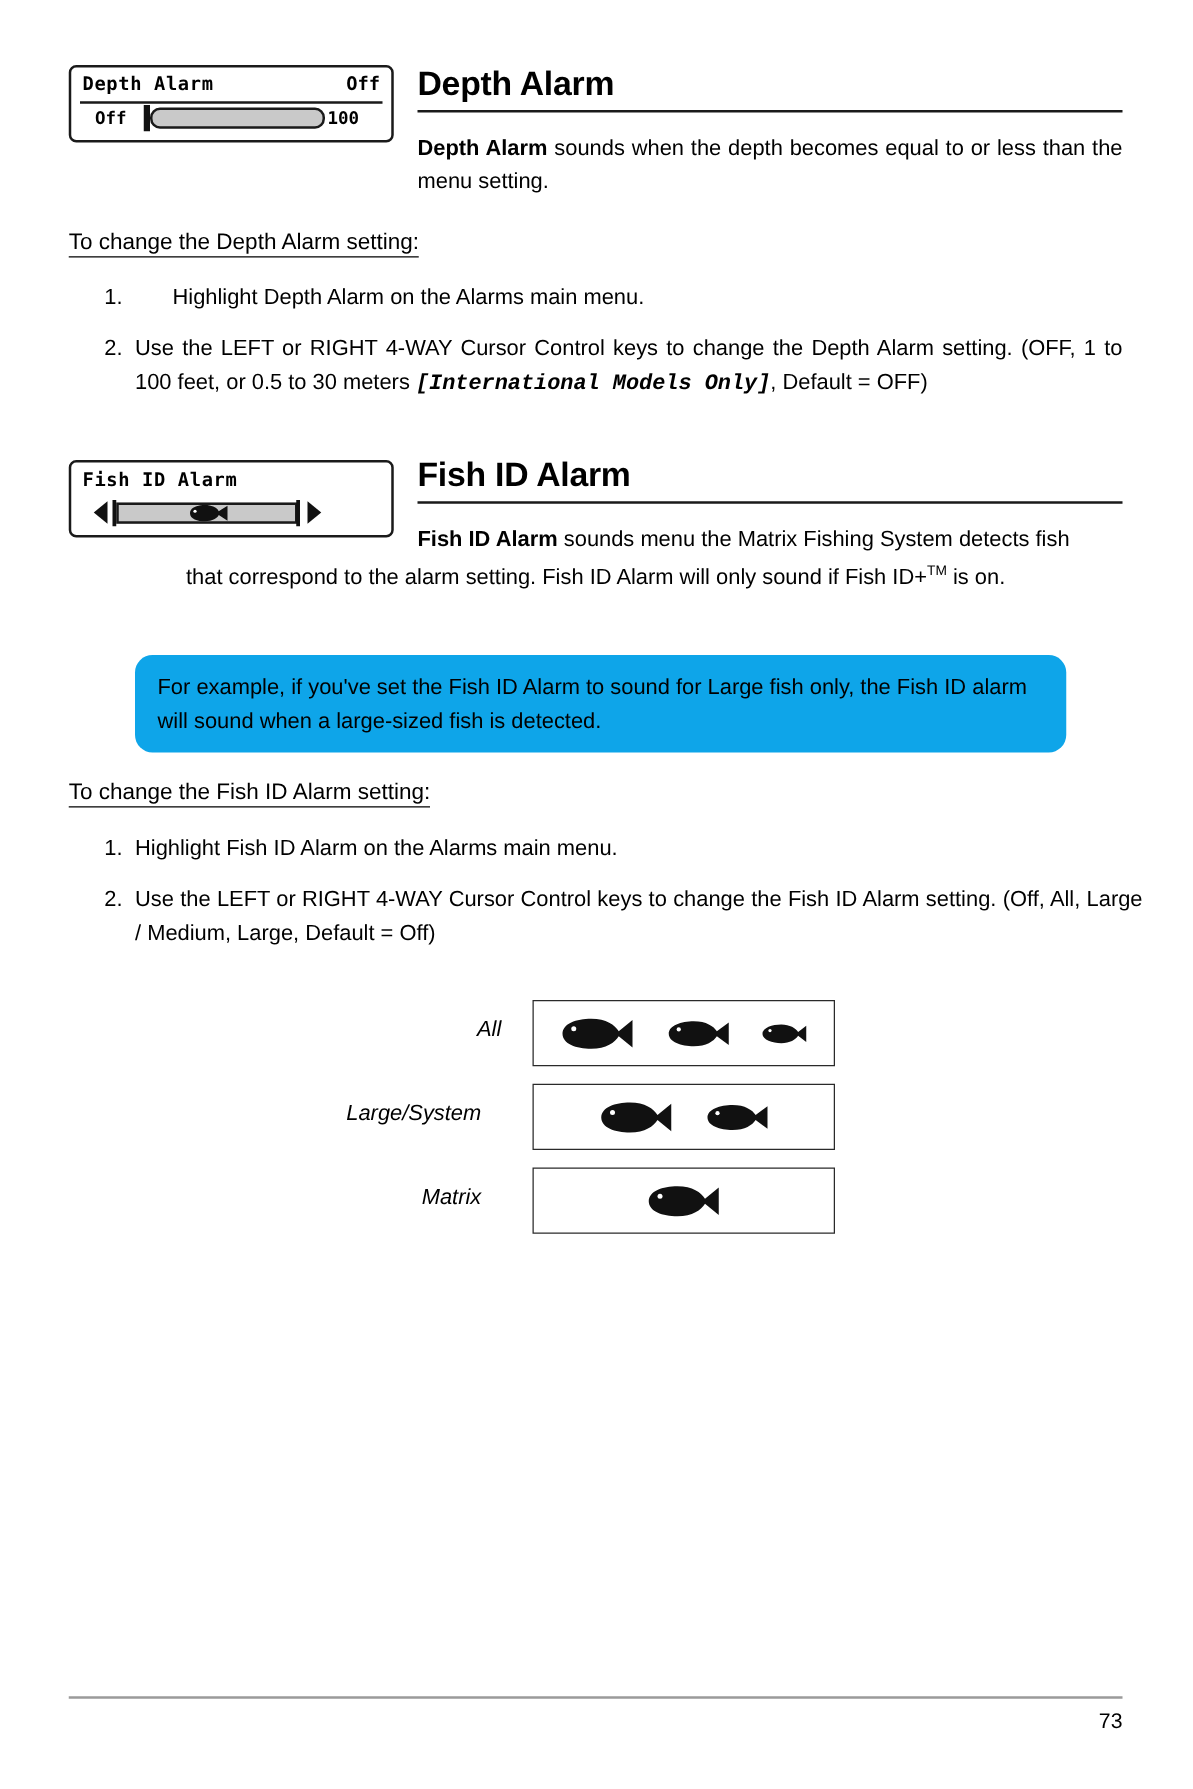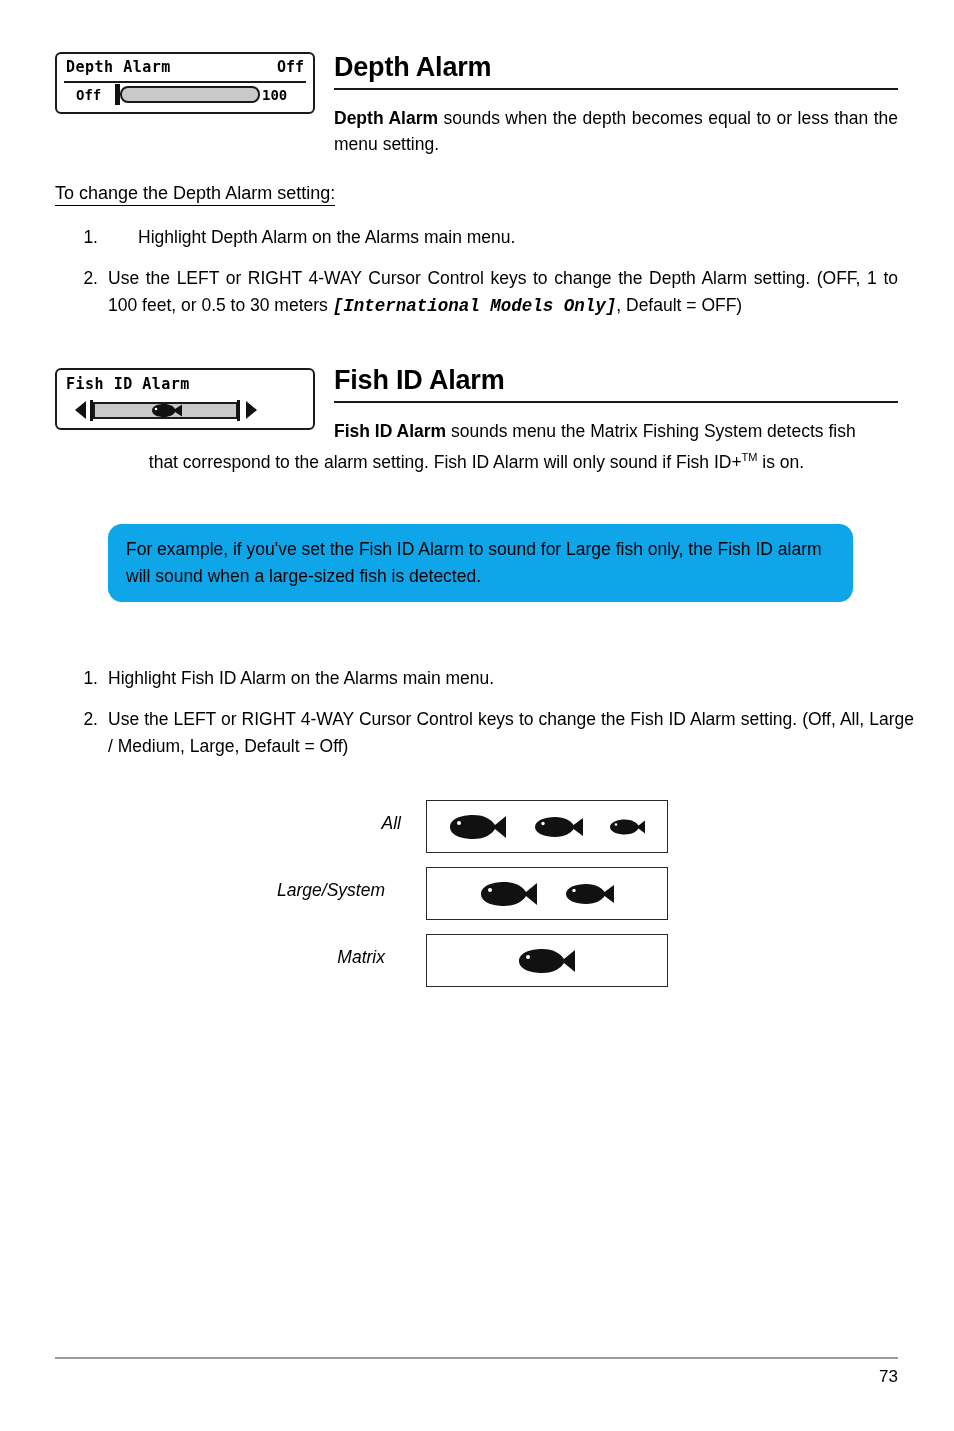--- a/index.html
+++ b/index.html
@@ -326,20 +326,21 @@
     <span class="b">Fish ID Alarm</span><span> sounds menu the Matrix Fishing System detects fish</span>
   </div>
   <div class="para" style="left:55px; top:444px; width:843px; text-align:center;">
     <span>that correspond to the alarm setting. Fish ID Alarm will only sound if Fish ID+</span><sup style="font-size:11px;">TM</sup><span> is on.</span>
   </div>
 
   <div class="callout">
     <div class="ctext">For example, if you've set the Fish ID Alarm to sound for Large fish only, the Fish ID alarm will sound when a large-sized fish is detected.</div>
   </div>
 
+  <div class="subhead" style="left:55px; top:623px;">To change the Fish ID Alarm setting:</div>
 
   <div class="li" style="left:72px; top:665px; width:826px;">
     <span class="num">1.</span>
     <span class="txt" style="width:790px;">Highlight Fish ID Alarm on the Alarms main menu.</span>
   </div>
 
   <div class="li" style="left:72px; top:706px; width:826px;">
     <span class="num">2.</span>
     <span class="txt" style="width:806px;">Use the LEFT or RIGHT 4-WAY Cursor Control keys to change the Fish ID Alarm setting. (Off, All, Large / Medium, Large, Default = Off)</span>
   </div>

